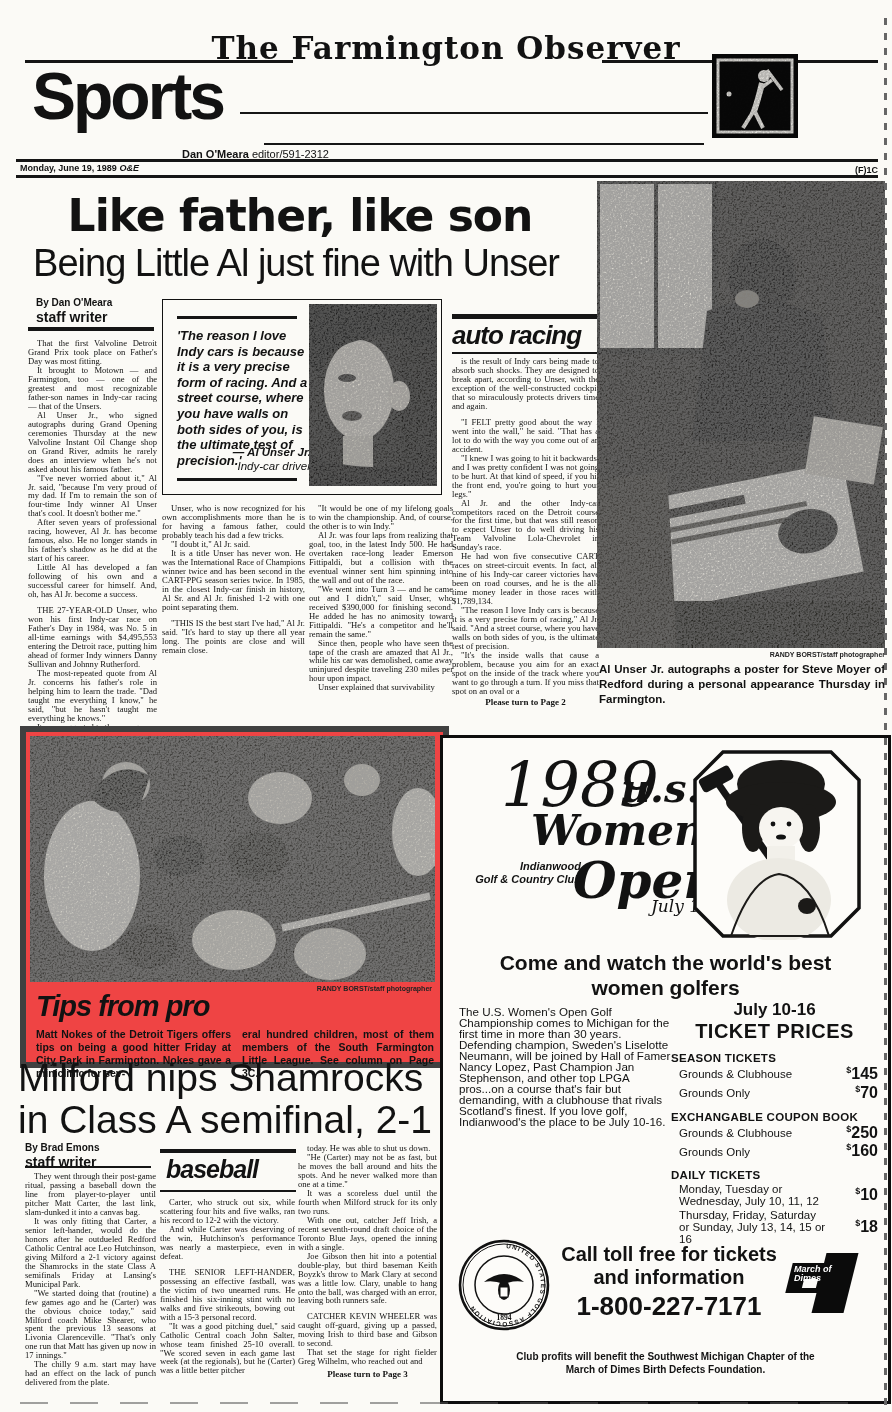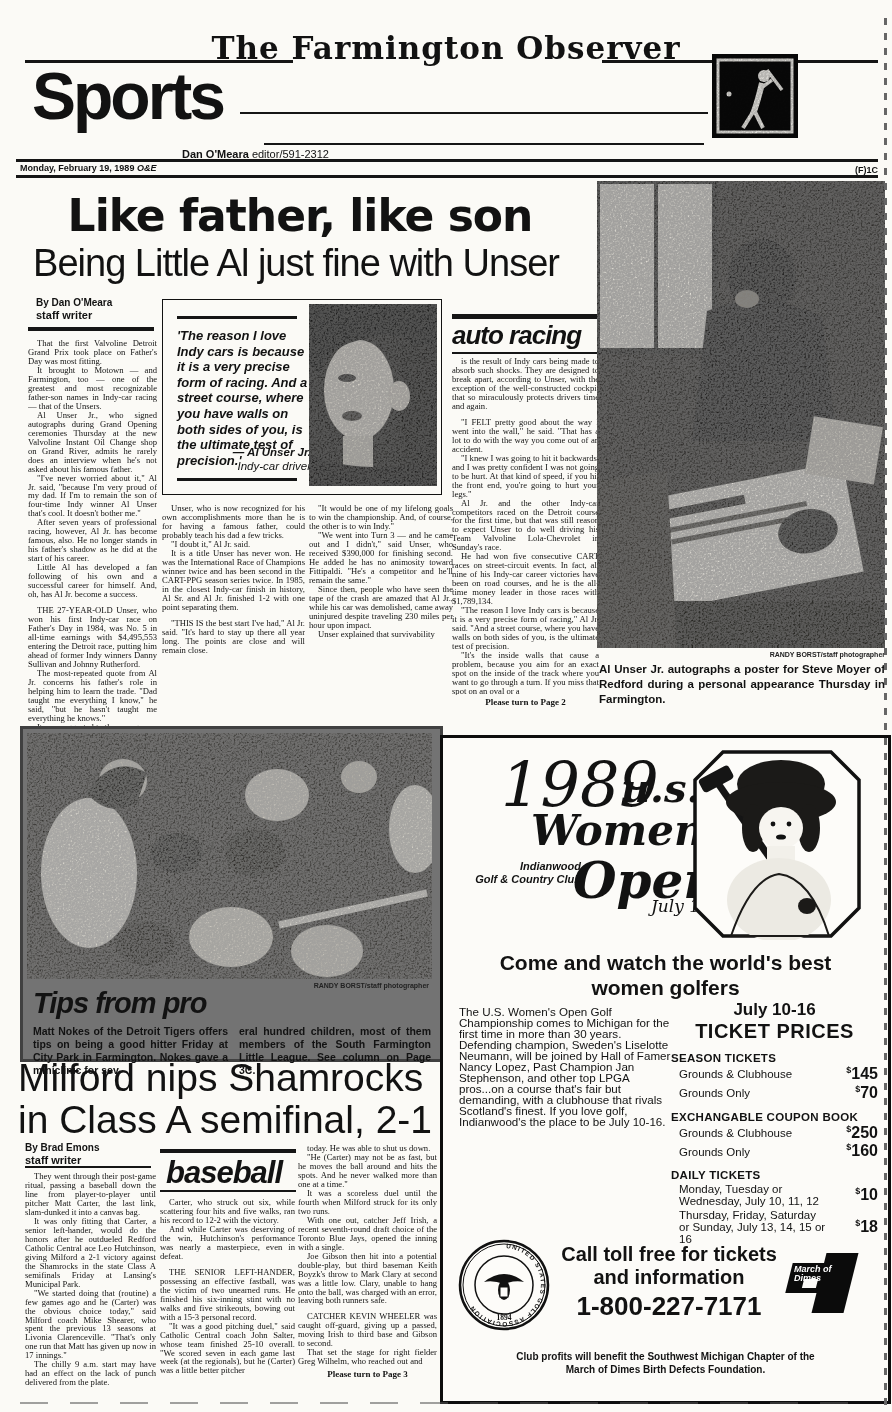--- a/index.html
+++ b/index.html
@@ -23,21 +23,21 @@
   #date-row{left:20px;top:163px;width:858px;font-family:"Liberation Sans",sans-serif;
     font-size:9px;font-weight:bold;}
   #page-code{position:absolute;right:0;top:2px;padding-left:48px;}
   #paper-abbr{font-style:italic;}
   
   #kicker{left:60px;top:190px;width:480px;text-align:center;
     font-family:"DejaVu Sans",sans-serif;font-weight:bold;font-size:44px;letter-spacing:-1px;}
   #subhead{left:10px;top:242px;width:572px;text-align:center;
     font-family:"Liberation Sans",sans-serif;font-weight:400;font-size:38px;letter-spacing:-1px;}
   .byline{font-family:"Liberation Sans",sans-serif;font-size:10px;font-weight:bold;line-height:1.15;}
-  .byline .role{font-weight:bold;font-size:11px;}
+  .byline .role{font-weight:bold;font-size:14px;}
   #byline1{left:36px;top:297px;}
   #byline1-bar{left:28px;top:327px;width:126px;height:4px;}
   
   .col{position:absolute;font-size:8.6px;line-height:1.045;text-align:justify;overflow:hidden;}
   .col p{margin:0;text-indent:9px;}
   .col p:empty{height:7px;}
   #u-col1{left:28px;top:339px;width:129px;height:428px;}
   #u-col2{left:162px;top:504px;width:143px;height:200px;}
   #u-col3{left:309px;top:504px;width:144px;height:214px;}
   #u-col4{left:452px;top:357px;width:147px;height:338px;}
@@ -62,38 +62,38 @@
   #ar-rule{left:452px;top:352px;width:148px;height:2px;}
   
   #photo-unser{left:597px;top:181px;width:288px;height:467px;}
   .credit{position:absolute;font-family:"Liberation Sans",sans-serif;font-size:7px;
     font-weight:bold;color:#222;text-align:right;}
   #credit-unser{left:597px;top:651px;width:288px;}
   .caption{position:absolute;font-family:"Liberation Sans",sans-serif;font-weight:bold;
     font-size:11.5px;line-height:1.3;text-align:justify;}
   #caption-unser{left:599px;top:662px;width:286px;}
   
-  #tips-box{left:20px;top:726px;width:417px;height:330px;border:3px solid #404040;background:#737373;}
+  #tips-box{left:20px;top:726px;width:417px;height:330px;border:6px solid #404040;background:#ef4444;}
   #photo-tips{position:absolute;left:4px;top:4px;width:405px;height:246px;}
   #credit-tips{left:4px;top:253px;width:402px;}
   #tips-title{position:absolute;left:10px;top:258px;font-family:"Liberation Sans",sans-serif;
     font-weight:bold;font-style:italic;font-size:29px;letter-spacing:-1px;}
   .tips-cap{position:absolute;top:296px;font-family:"Liberation Sans",sans-serif;
     font-weight:bold;font-size:10.5px;line-height:1.25;text-align:justify;}
   #tips-cap1{left:10px;width:195px;}
   #tips-cap2{left:216px;width:192px;}
   
   #m-head1{left:18px;top:1056px;font-family:"Liberation Sans",sans-serif;font-size:39px;letter-spacing:0px;}
   #m-head2{left:18px;top:1098px;font-family:"Liberation Sans",sans-serif;font-size:39px;}
   #byline2{left:25px;top:1142px;}
   #byline2-rule{left:25px;top:1166px;width:126px;height:2px;}
   #m-col1{left:25px;top:1172px;width:131px;height:218px;}
   #bb-bar1{left:160px;top:1149px;width:136px;height:4px;}
   #bb-label{left:166px;top:1155px;font-family:"Liberation Sans",sans-serif;
-    font-weight:bold;font-style:italic;font-size:31px;letter-spacing:-1px;}
+    font-weight:bold;font-style:italic;font-size:25px;letter-spacing:-1px;}
   #bb-bar2{left:160px;top:1190px;width:136px;height:2px;}
   #m-col2{left:160px;top:1198px;width:135px;height:200px;}
   #m-col3{left:298px;top:1144px;width:139px;height:224px;}
   #turn2{left:298px;top:1369px;width:139px;}
   
   #ad{left:440px;top:735px;width:445px;height:663px;border:3px solid #0d0d0d;background:#fcfbf8;
       font-family:"Liberation Sans",sans-serif;}
   .scriptish{font-family:"DejaVu Serif",serif;font-style:italic;position:absolute;line-height:1;}
   #logo-year{left:58px;top:16px;font-size:62px;}
   #logo-us{left:178px;top:30px;font-size:40px;font-weight:bold;}
@@ -173,21 +173,21 @@
       <path d="M50,29 C47,42 45,50 41,60" stroke="#f5f3ee" stroke-width="6" fill="none"></path>
       <line x1="41" y1="58" x2="31" y2="74" stroke="#f5f3ee" stroke-width="4"></line>
       <line x1="43" y1="58" x2="51" y2="74" stroke="#f5f3ee" stroke-width="4"></line>
       <line x1="49" y1="34" x2="60" y2="26" stroke="#f5f3ee" stroke-width="3.5"></line>
       <circle cx="17" cy="40" r="2.5" fill="#f5f3ee"></circle>
       <rect width="86" height="84" filter="url(#grainB)" opacity="0.25"></rect>
     </svg>
   </div>
   <div class="rule" id="rule-top-a"></div>
   <div class="abs" id="date-row">
-    <span>Monday, February 19, 1989</span>
+    <span>Monday, June 19, 1989</span>
     <span id="paper-abbr">O&amp;E</span>
     <span id="page-code">(F)1C</span>
   </div>
   <div class="rule" id="rule-top-b"></div>
 
   <div class="abs" id="kicker">Like father, like son</div>
   <div class="abs" id="subhead">Being Little Al just fine with Unser</div>
   <div class="abs byline" id="byline1">
     <div>By Dan O'Meara</div>
     <div class="role">staff writer</div>
@@ -234,20 +234,21 @@
 
   <div class="col" id="u-col2">
       <p>Unser, who is now recognized for his own accomplishments more than he is for having a famous father, could probably teach his dad a few tricks.</p>
       <p>"I doubt it," Al Jr. said.</p>
       <p>It is a title Unser has never won. He was the International Race of Champions winner twice and has been second in the CART-PPG season series twice. In 1985, in the closest Indy-car finish in history, Al Sr. and Al Jr. finished 1-2 with one point separating them.</p>
       <p></p>
       <p>"THIS IS the best start I've had," Al Jr. said. "It's hard to stay up there all year long. The points are close and will remain close.</p>
     </div>
   <div class="col" id="u-col3">
       <p>"It would be one of my lifelong goals to win the championship. And, of course, the other is to win Indy."</p>
+      <p>Al Jr. was four laps from realizing that goal, too, in the latest Indy 500. He had overtaken race-long leader Emerson Fittipaldi, but a collision with the eventual winner sent him spinning into the wall and out of the race.</p>
       <p>"We went into Turn 3 — and he came out and I didn't," said Unser, who received $390,000 for finishing second. He added he has no animosity toward Fittipaldi. "He's a competitor and he'll remain the same."</p>
       <p>Since then, people who have seen the tape of the crash are amazed that Al Jr., while his car was demolished, came away uninjured despite traveling 230 miles per hour upon impact.</p>
       <p>Unser explained that survivability</p>
     </div>
 
   <div class="rule" id="ar-bar"></div>
   <div class="abs" id="ar-label">auto racing</div>
   <div class="rule" id="ar-rule"></div>
   <div class="col" id="u-col4">
       <p>is the result of Indy cars being made to absorb such shocks. They are designed to break apart, according to Unser, with the exception of the well-constructed cockpit that so miraculously protects drivers time and again.</p>

